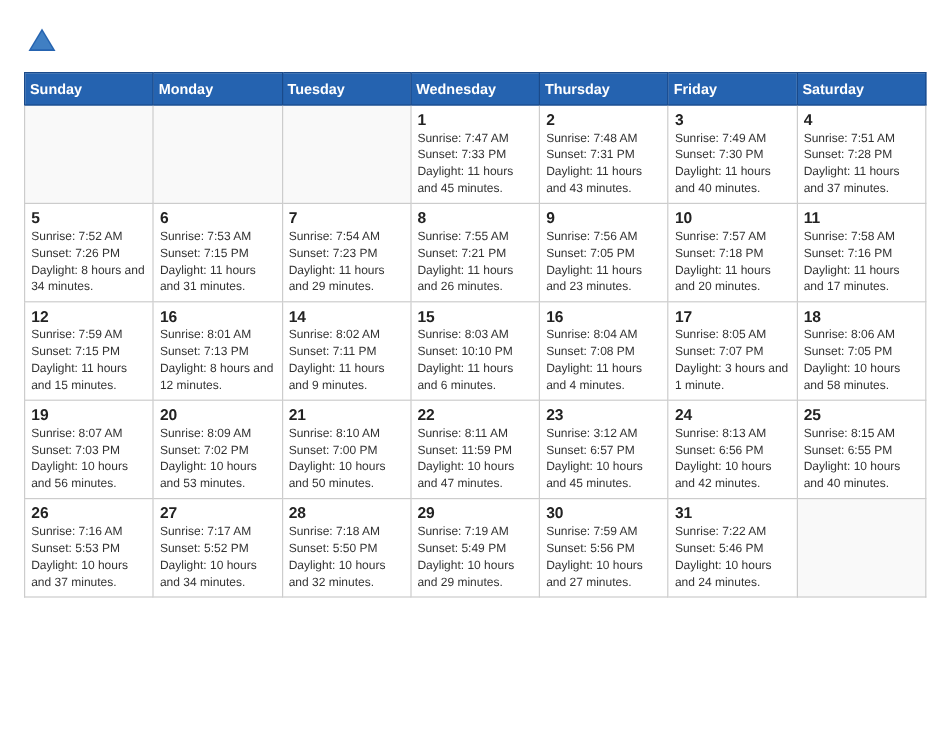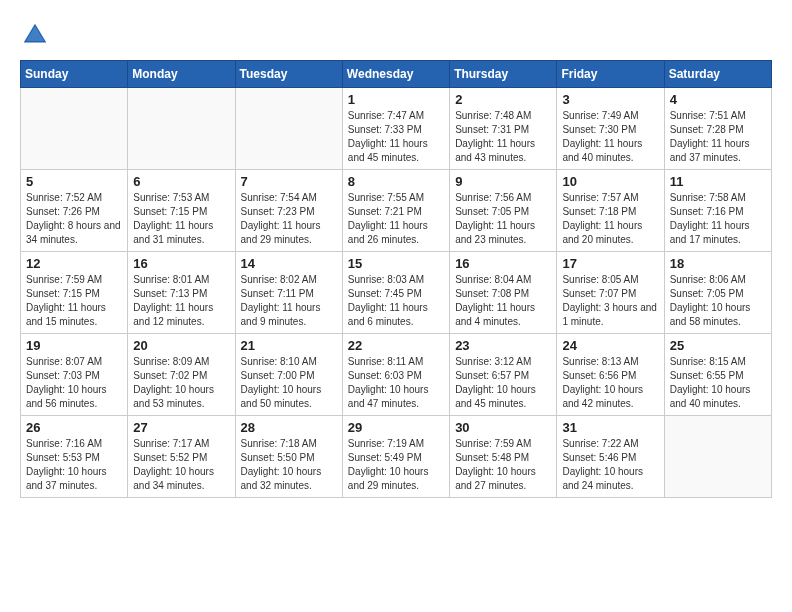--- a/index.html
+++ b/index.html
@@ -216,36 +216,36 @@
   <span>Sunrise: 7:59 AM</span><br>
   <span>Sunset: 7:15 PM</span><br>
   <span>Daylight: 11 hours and 15 minutes.</span>
 </div>
         </td>
         <td>
           <div class="day-number">16</div>
 <div class="cell-content">
   <span>Sunrise: 8:01 AM</span><br>
   <span>Sunset: 7:13 PM</span><br>
-  <span>Daylight: 11 hours and 12 minutes.</span>
+  <span>Daylight: 8 hours and 12 minutes.</span>
 </div>
         </td>
         <td>
           <div class="day-number">14</div>
 <div class="cell-content">
   <span>Sunrise: 8:02 AM</span><br>
   <span>Sunset: 7:11 PM</span><br>
   <span>Daylight: 11 hours and 9 minutes.</span>
 </div>
         </td>
         <td>
           <div class="day-number">15</div>
 <div class="cell-content">
   <span>Sunrise: 8:03 AM</span><br>
-  <span>Sunset: 7:45 PM</span><br>
+  <span>Sunset: 10:10 PM</span><br>
   <span>Daylight: 11 hours and 6 minutes.</span>
 </div>
         </td>
         <td>
           <div class="day-number">16</div>
 <div class="cell-content">
   <span>Sunrise: 8:04 AM</span><br>
   <span>Sunset: 7:08 PM</span><br>
   <span>Daylight: 11 hours and 4 minutes.</span>
 </div>
@@ -289,21 +289,21 @@
 <div class="cell-content">
   <span>Sunrise: 8:10 AM</span><br>
   <span>Sunset: 7:00 PM</span><br>
   <span>Daylight: 10 hours and 50 minutes.</span>
 </div>
         </td>
         <td>
           <div class="day-number">22</div>
 <div class="cell-content">
   <span>Sunrise: 8:11 AM</span><br>
-  <span>Sunset: 6:03 PM</span><br>
+  <span>Sunset: 11:59 PM</span><br>
   <span>Daylight: 10 hours and 47 minutes.</span>
 </div>
         </td>
         <td>
           <div class="day-number">23</div>
 <div class="cell-content">
   <span>Sunrise: 3:12 AM</span><br>
   <span>Sunset: 6:57 PM</span><br>
   <span>Daylight: 10 hours and 45 minutes.</span>
 </div>
@@ -355,21 +355,21 @@
 <div class="cell-content">
   <span>Sunrise: 7:19 AM</span><br>
   <span>Sunset: 5:49 PM</span><br>
   <span>Daylight: 10 hours and 29 minutes.</span>
 </div>
         </td>
         <td>
           <div class="day-number">30</div>
 <div class="cell-content">
   <span>Sunrise: 7:59 AM</span><br>
-  <span>Sunset: 5:48 PM</span><br>
+  <span>Sunset: 5:56 PM</span><br>
   <span>Daylight: 10 hours and 27 minutes.</span>
 </div>
         </td>
         <td>
           <div class="day-number">31</div>
 <div class="cell-content">
   <span>Sunrise: 7:22 AM</span><br>
   <span>Sunset: 5:46 PM</span><br>
   <span>Daylight: 10 hours and 24 minutes.</span>
 </div>

